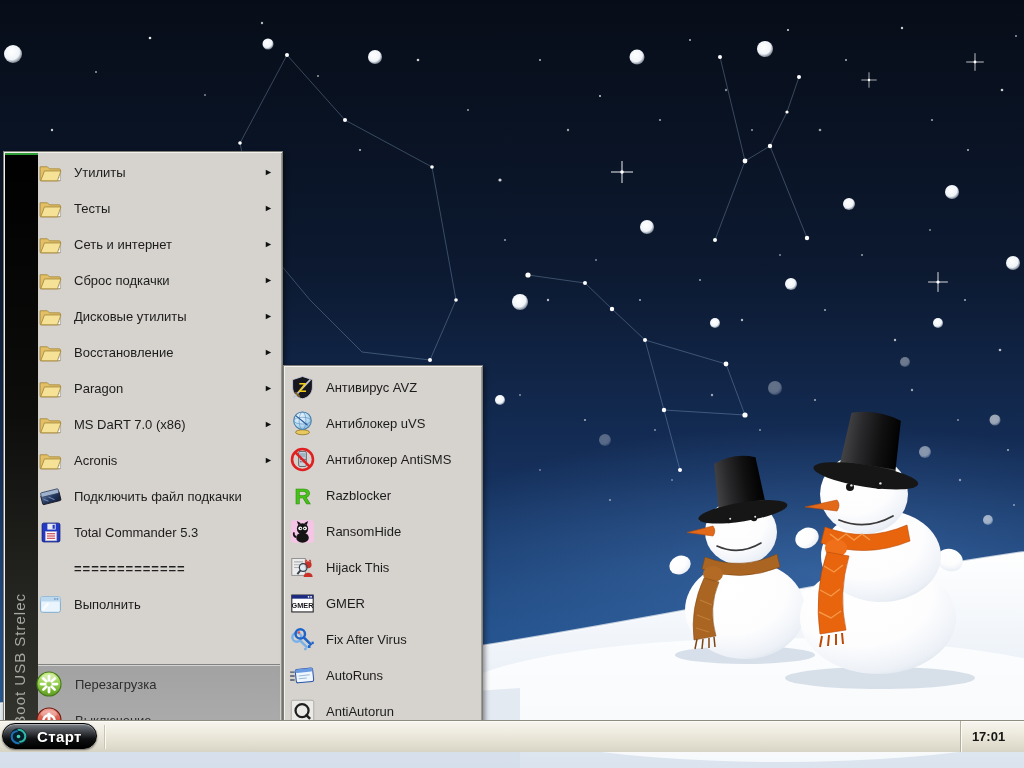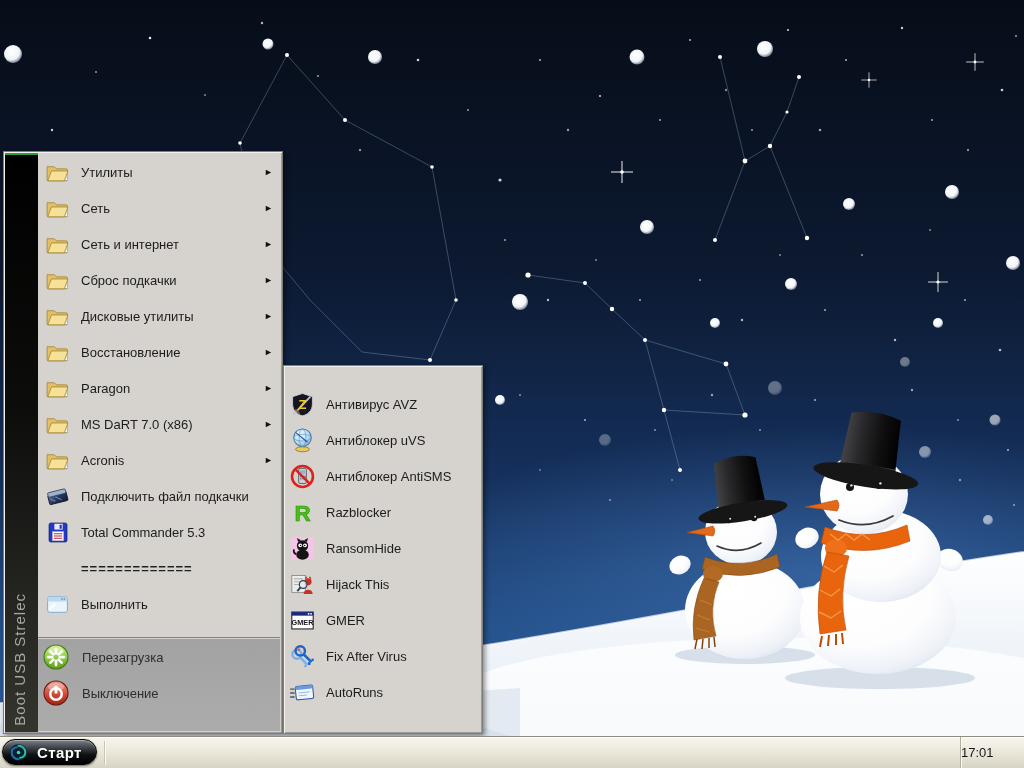--- a/index.html
+++ b/index.html
@@ -23,55 +23,55 @@
     background:linear-gradient(180deg,#000 0%,#0d0d0c 45%,#35352f 100%);
     border-top:2px solid #2f9e38;box-sizing:border-box;
   }
   .banner-text{
     position:absolute;bottom:6px;left:6px;
     writing-mode:vertical-rl;transform:rotate(180deg);
     color:#a9a9a4;font-size:15px;letter-spacing:1px;white-space:nowrap;
   }
   .menu-items{position:absolute;left:34px;top:2px;right:2px;}
   .mrow{
-    height:36px;display:flex;align-items:center;padding-left:7px;
+    height:36px;display:flex;align-items:center;
     position:relative;color:#1c1c1c;font-size:13px;cursor:default;
   }
   .mrow .mi{width:25px;height:25px;flex:0 0 25px;}
   .mrow .mi-spacer{width:25px;height:25px;flex:0 0 25px;}
   .mlabel{margin-left:11px;white-space:nowrap;}
   .marrow{position:absolute;right:7px;font-size:9px;color:#111;line-height:1;}
   .marrow::after{content:"►";}
   .mrow.hl{background:#9c9c9c;}
   .mrow.hl .mlabel{color:#f4f4f4;}
   .sep-row .mlabel{font-weight:bold;letter-spacing:1px;color:#1f1f1f;}
   .power{
-    position:absolute;left:34px;right:2px;bottom:2px;height:94px;
+    position:absolute;left:34px;right:2px;bottom:2px;height:67px;
     background:linear-gradient(180deg,#a2a2a2 0%,#acacac 100%);
     border-top:1px solid #828280;
     box-shadow:inset 0 1px 0 rgba(238,238,238,.65);
     box-sizing:border-box;padding-top:1px;
   }
   .power .mrow{color:#2e2e2e;}
   .power .mi{width:30px;height:30px;flex:0 0 30px;margin-left:-4px;}
 
   
   .submenu{
     position:absolute;left:283px;top:365px;width:200px;height:369px;
     background:#d6d3ce;border:1px solid #7e7e78;box-sizing:border-box;
     box-shadow:inset 1px 1px 0 #f2f1ee, inset -1px -1px 0 #9d9c96, 2px 2px 5px rgba(0,0,0,.45);
-    padding-top:20px;z-index:6;
+    padding-top:3px;z-index:6;
   }
   .srow{height:36px;display:flex;align-items:center;padding-left:5px;font-size:13px;color:#1c1c1c;}
   .srow .mi{width:27px;height:27px;flex:0 0 27px;}
   .srow .mlabel{margin-left:10px;}
 
   
   .taskbar{
-    position:absolute;left:0;right:0;bottom:0;height:31px;
+    position:absolute;left:0;right:0;bottom:16px;height:31px;
     background:linear-gradient(180deg,#f7f5ef 0%,#ece9dc 45%,#d8d4c5 100%);
     border-top:1px solid #8f8d80;
     box-shadow:inset 0 1px 0 #fdfcf9;z-index:10;
   }
   .start-btn{
     position:absolute;left:2px;top:2px;width:95px;height:26px;border-radius:13px;
     background:linear-gradient(180deg,#7b8088 0%,#3b3e43 35%,#0f1012 62%,#000 100%);
     border:1px solid #000;box-sizing:border-box;
     display:flex;align-items:center;
     box-shadow:inset 0 1px 1px rgba(255,255,255,.4), 0 1px 2px rgba(0,0,0,.5);
@@ -81,24 +81,24 @@
   .start-label{
     color:#fff;font-weight:bold;font-size:15px;margin-left:9px;
     text-shadow:0 1px 2px rgba(0,0,0,.9);letter-spacing:.4px;
   }
   .taskband{
     position:absolute;left:104px;top:4px;bottom:3px;right:70px;
     border-left:1px solid #c9c5b5;box-shadow:inset 1px 0 0 #fbfaf5;
   }
   .tray{
     position:absolute;right:0;top:0;bottom:0;width:64px;
-    display:flex;align-items:center;justify-content:flex-start;
+    display:flex;align-items:center;justify-content:center;
     padding-right:8px;box-sizing:border-box;
     border-left:1px solid #b2ae9e;box-shadow:inset 1px 0 0 #fbfaf6;
-    font-size:13px;color:#161616;
+    font-size:13px;color:#161616;font-weight:bold;
   }
   .hidden-defs{position:absolute;width:0;height:0;overflow:hidden;}
 </style>
 </head>
 <body>
 
 <svg id="wallpaper" viewBox="0 0 1024 768" preserveAspectRatio="none" aria-hidden="true">
   <defs>
     <linearGradient id="g-sky" x1="0" y1="0" x2="0" y2="1">
       <stop offset="0" stop-color="#070d18"></stop>
@@ -509,21 +509,21 @@
       <svg class="mi">
           <use href="#ic-folder"></use>
         </svg>
       <span class="mlabel">Утилиты</span>
       <span class="marrow"></span>
     </div>
     <div class="mrow">
       <svg class="mi">
           <use href="#ic-folder"></use>
         </svg>
-      <span class="mlabel">Сеть</span>
+      <span class="mlabel">Тесты</span>
       <span class="marrow"></span>
     </div>
     <div class="mrow">
       <svg class="mi">
           <use href="#ic-folder"></use>
         </svg>
       <span class="mlabel">Сеть и интернет</span>
       <span class="marrow"></span>
     </div>
     <div class="mrow">
@@ -655,20 +655,26 @@
     <svg class="mi">
         <use href="#ic-keys"></use>
       </svg>
     <span class="mlabel">Fix After Virus</span>
   </div>
   <div class="srow">
     <svg class="mi">
         <use href="#ic-autoruns"></use>
       </svg>
     <span class="mlabel">AutoRuns</span>
+  </div>
+  <div class="srow">
+    <svg class="mi">
+        <use href="#ic-antiautorun"></use>
+      </svg>
+    <span class="mlabel">AntiAutorun</span>
   </div>
 </div>
 
 <div class="taskbar">
   <div class="start-btn">
     <svg class="start-logo">
         <use href="#ic-strelec"></use>
       </svg>
     <span class="start-label">Старт</span>
   </div>

